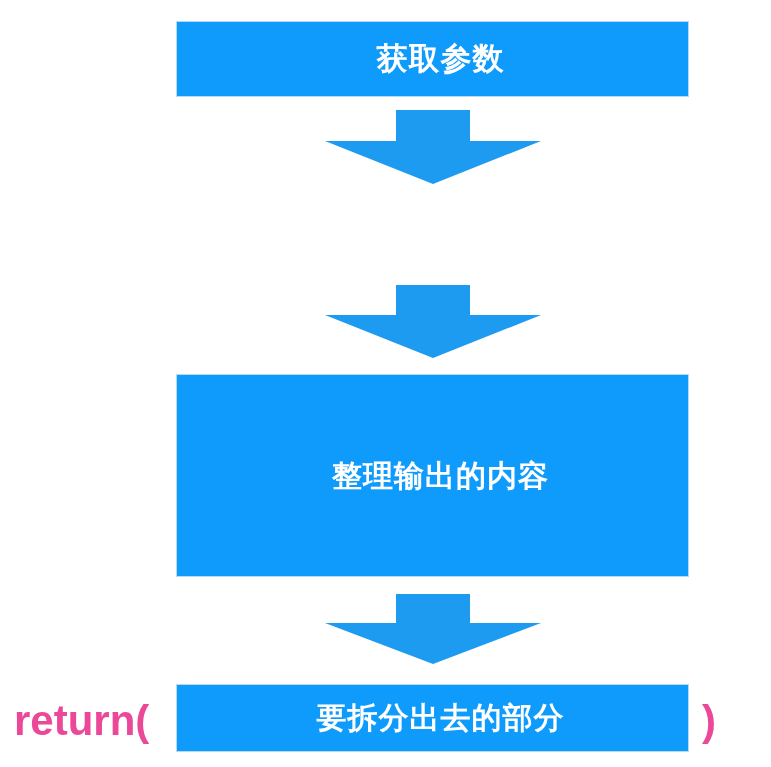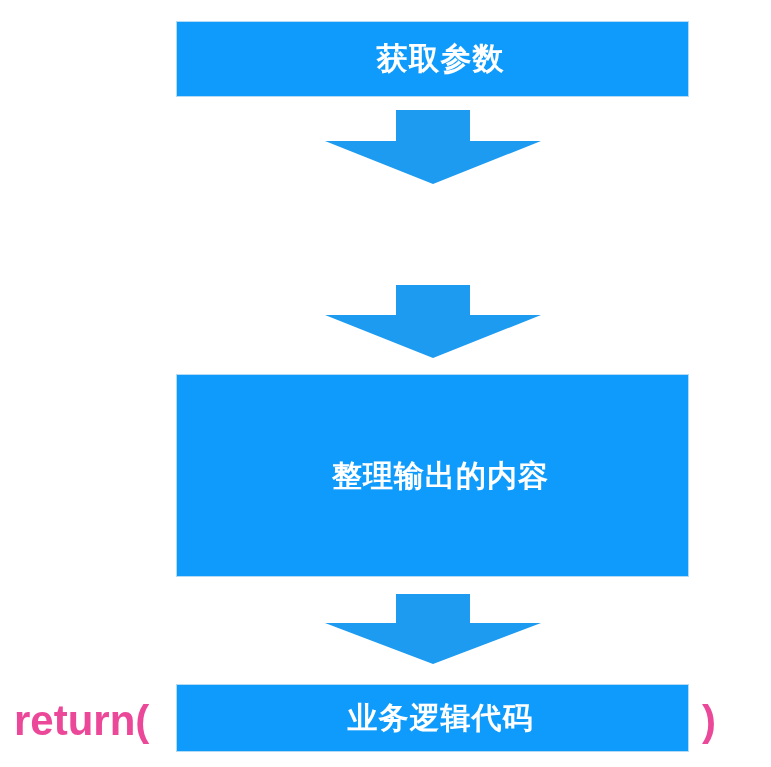--- a/index.html
+++ b/index.html
@@ -95,18 +95,18 @@
 
   <div class="flow-arrow" id="arrow-3">
     <svg viewBox="0 0 216 70" preserveAspectRatio="none" aria-hidden="true">
       <polygon points="71,0 145,0 145,29 216,29 108,70 0,29 71,29" fill="#1d9bf0"></polygon>
     </svg>
   </div>
 
   <span class="paren" id="return-open">return(</span>
 
   <div class="flow-box" id="box-output">
-    <span class="box-label">业务逻辑代码</span>
+    <span class="box-label">要拆分出去的部分</span>
   </div>
 
   <span class="paren" id="return-close">)</span>
 
 </div>
 
 </body></html>

